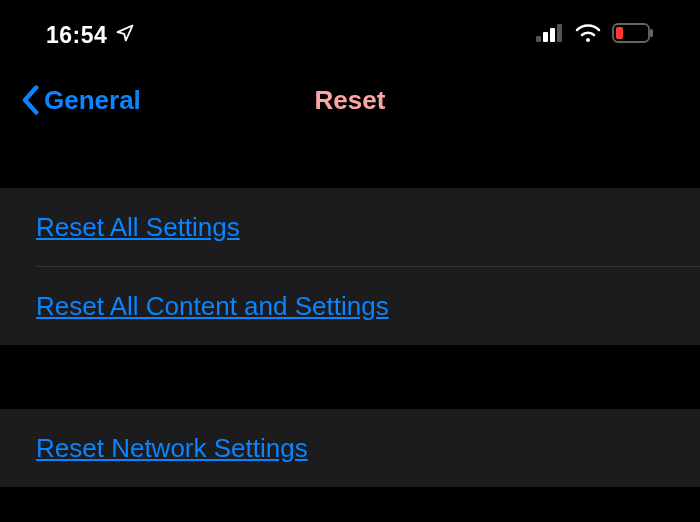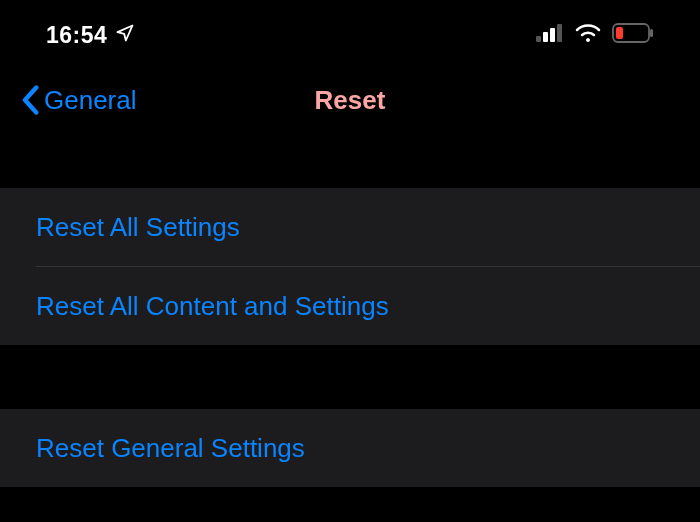--- a/index.html
+++ b/index.html
@@ -43,21 +43,21 @@
       align-items: center;
       position: relative;
       background: #000000;
       padding: 0 20px;
     }
     .back-button {
       display: flex;
       align-items: center;
       color: #0a84ff;
       font-size: 26px;
-      font-weight: 400;
+      font-weight: 700;
       cursor: pointer;
     }
     .back-chevron {
       margin-right: 4px;
       display: flex;
       align-items: center;
     }
     .page-title {
       position: absolute;
       left: 50%;
@@ -75,20 +75,21 @@
     }
     .row {
       height: 78px;
       display: flex;
       align-items: center;
       padding: 0 36px;
       color: #0a84ff;
       font-size: 26px;
       font-weight: 400;
       cursor: pointer;
+      text-decoration: underline;
     }
     .separator {
       height: 1px;
       background: #333336;
       margin-left: 36px;
     }
     .gap {
       height: 64px;
       background: #000000;
     }
@@ -156,15 +157,15 @@
   <div class="separator"></div>
   <div class="row">
     <span>Reset All Content and Settings</span>
   </div>
 </div>
 
 <div class="gap"></div>
 
 <div class="section">
   <div class="row">
-    <span>Reset General Settings</span>
+    <span>Reset Network Settings</span>
   </div>
 </div>
 
 </body></html>

